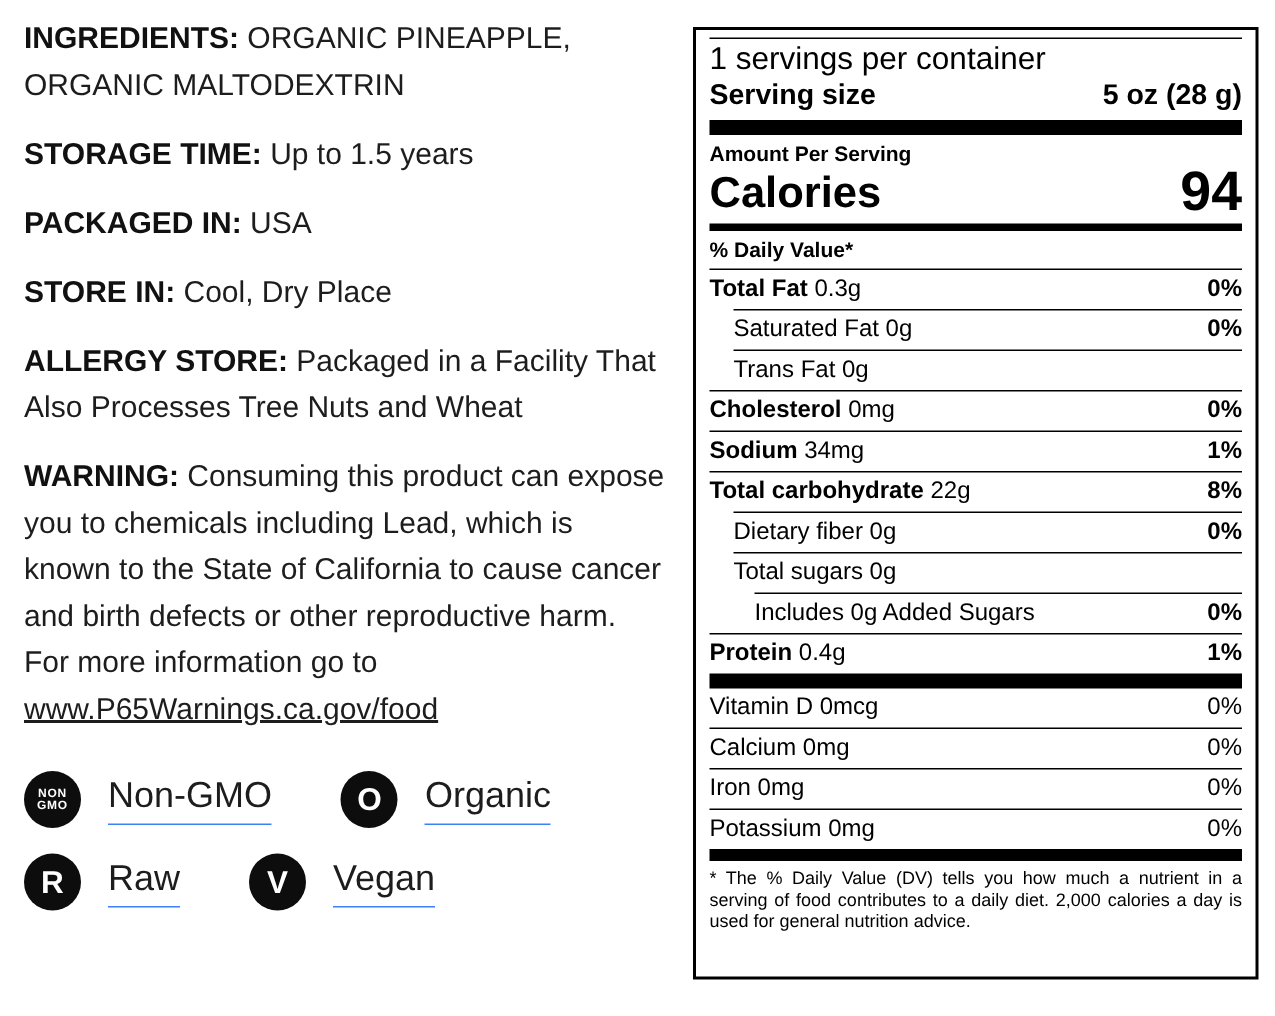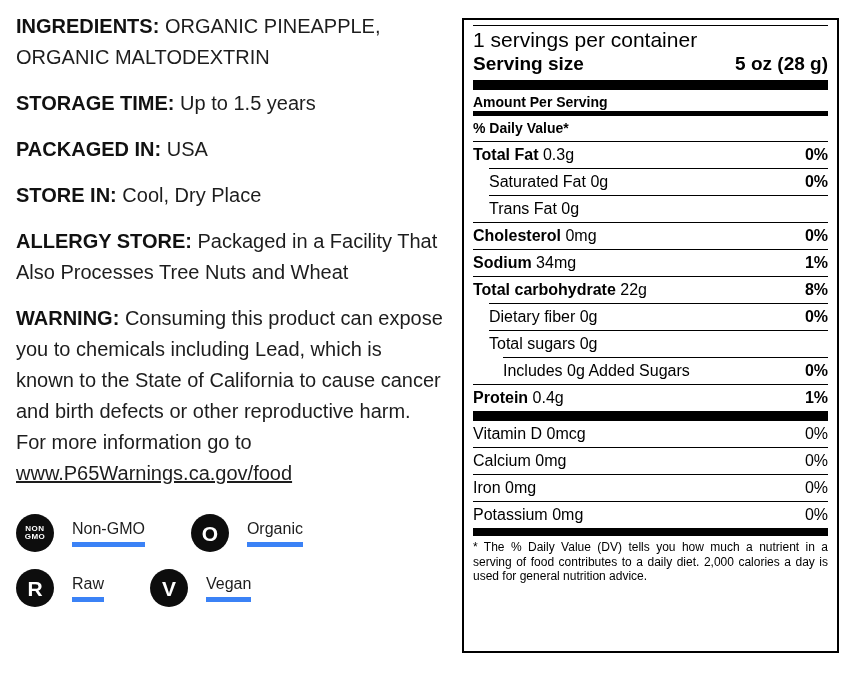--- a/index.html
+++ b/index.html
@@ -40,24 +40,24 @@
     border-radius: 50%;
     color: #ffffff;
     display: flex; align-items: center; justify-content: center;
     flex-direction: column;
     font-weight: 900;
     flex: 0 0 auto;
   }
   .badge-icon .big-letter { font-size: 21px; line-height: 21px; }
   .badge-icon .small-lines { font-size: 8px; line-height: 8.5px; letter-spacing: 0.5px; text-align: center; }
   .badge-label {
-    font-size: 16px;
+    font-size: 24px;
     color: #1d1d1d;
     padding-bottom: 4px;
-    border-bottom: 5px solid #3b82f6;
+    border-bottom: 1px solid #3b82f6;
     cursor: pointer;
   }
 
   
   .nfp {
     position: absolute;
     left: 462px; top: 18px;
     width: 377px; height: 635px;
     border: 2px solid #000;
     padding: 4px 9px 8px 9px;
@@ -158,20 +158,24 @@
 
 <div class="nfp">
   <div class="nf-title-rule"></div>
   <div class="nf-servings">1 servings per container</div>
   <div class="nf-serving-row">
     <span>Serving size</span>
     <span>5 oz (28 g)</span>
   </div>
   <div class="bar bar-10"></div>
   <div class="nf-aps">Amount Per Serving</div>
+  <div class="nf-cal-row">
+    <span class="nf-cal-label">Calories</span>
+    <span class="nf-cal-value">94</span>
+  </div>
   <div class="bar bar-5"></div>
   <div class="nf-dv-header">% Daily Value*</div>
   <div id="nf-rows-main">
       <div class="nf-row">
         <span><span class="nf-name-bold">Total Fat</span><span> 0.3g</span></span>
         <span class="nf-dv-bold">0%</span>
       </div>
       <div class="nf-row indent1">
         <span><span class="">Saturated Fat</span><span> 0g</span></span>
         <span class="nf-dv-bold">0%</span>

